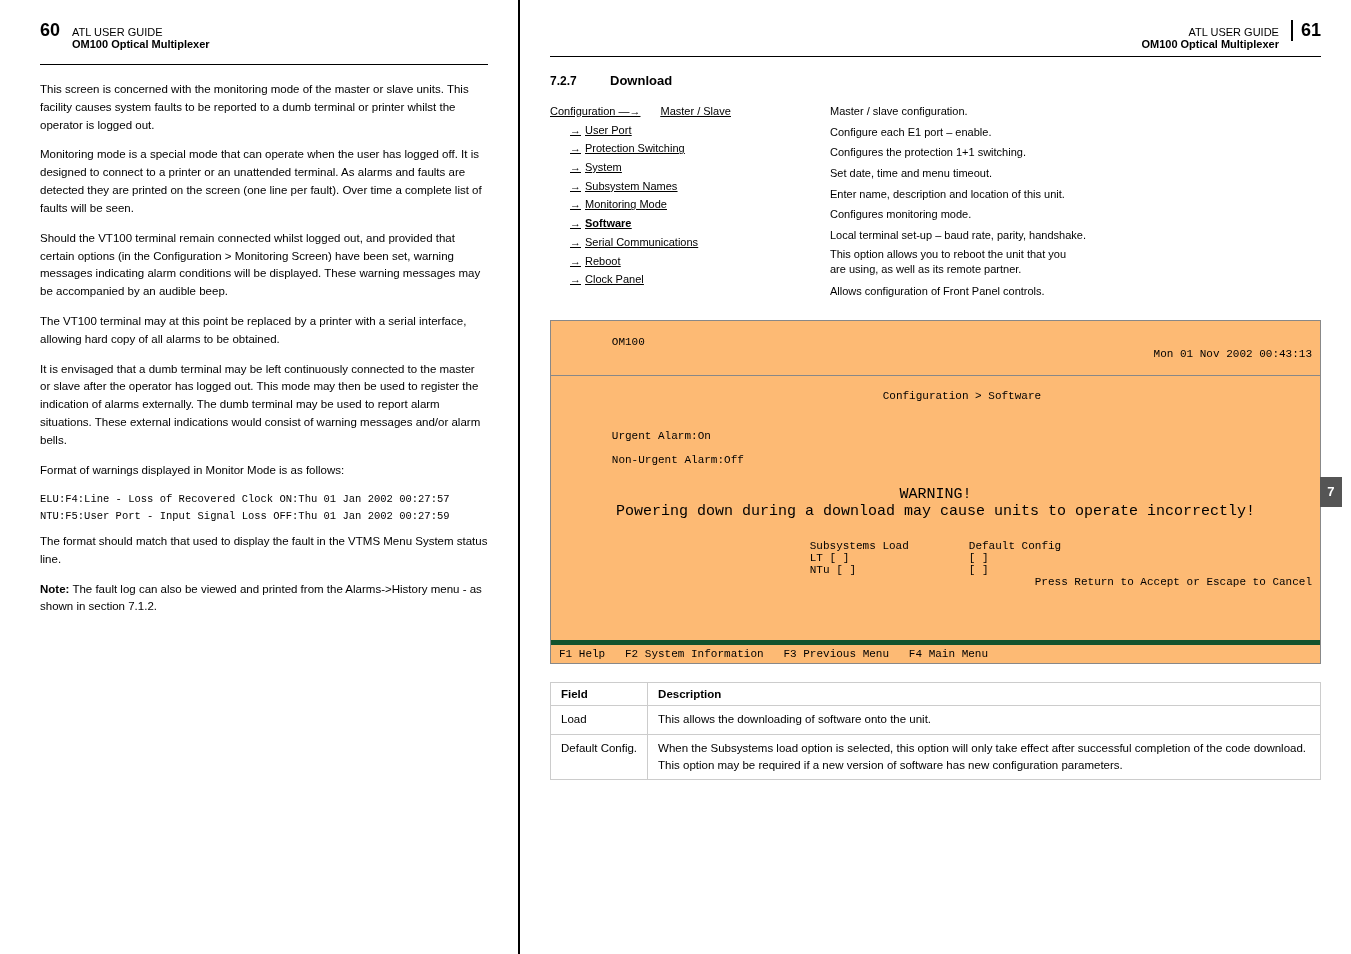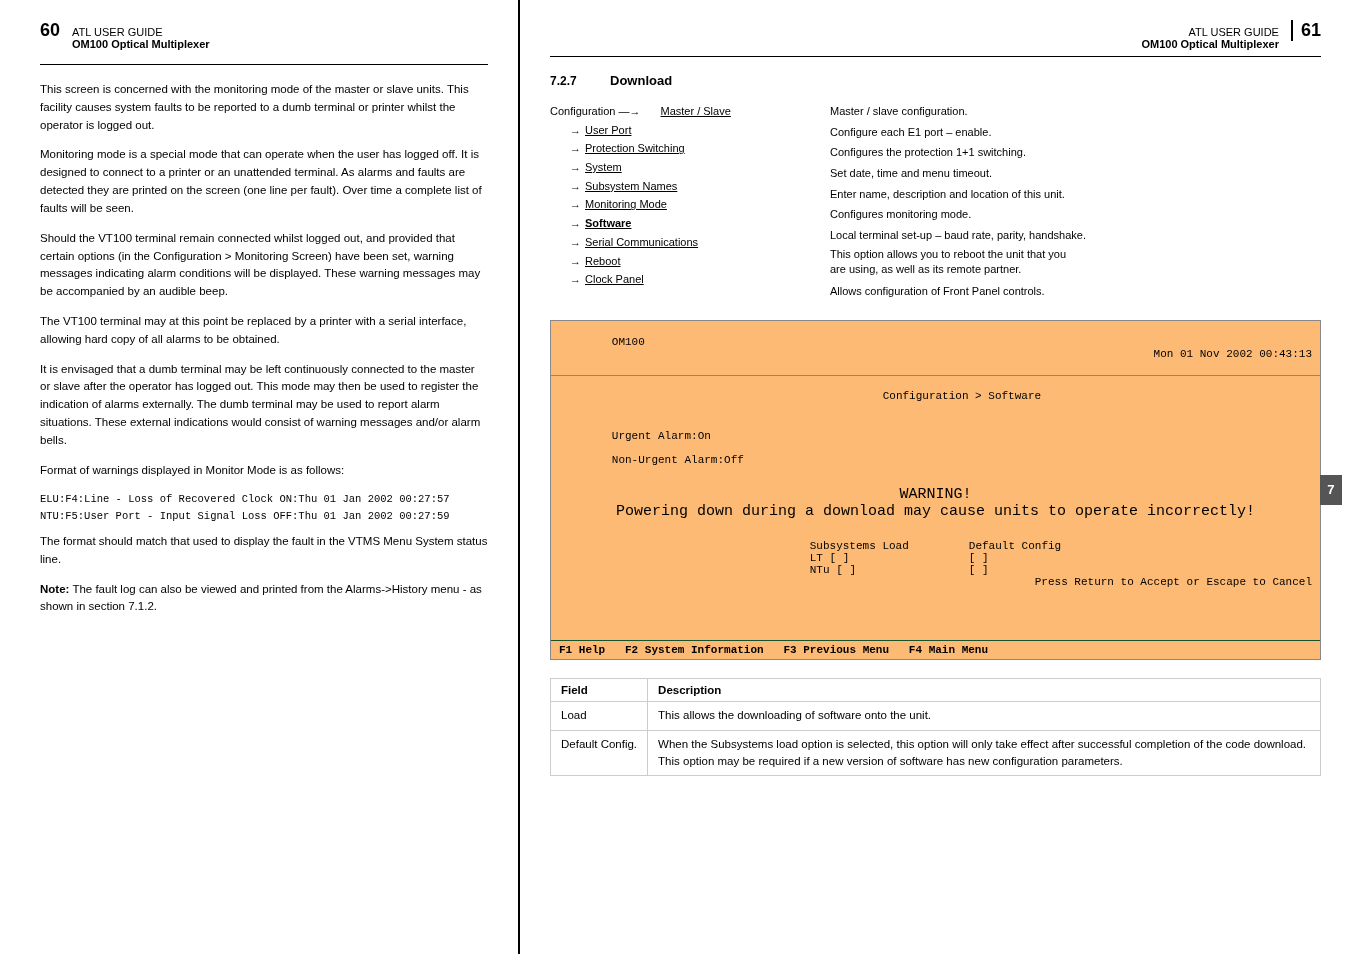--- a/index.html
+++ b/index.html
@@ -95,20 +95,21 @@
       font-weight: bold;
       font-size: 13px;
     }
     
     .nav-tree {
       display: flex;
       margin-bottom: 18px;
     }
     .nav-tree-left {
       min-width: 280px;
+      text-decoration: underline;
     }
     .nav-tree-right {
       flex: 1;
       font-size: 11px;
       line-height: 1.7;
     }
     .nav-item {
       display: flex;
       align-items: flex-start;
       font-size: 11px;
@@ -148,23 +149,22 @@
     }
     .terminal-line {
       padding: 1px 8px;
       white-space: pre;
     }
     .terminal-line.top-bar {
       border-bottom: 1px solid #888;
       padding: 3px 8px;
     }
     .terminal-line.status-bar {
-      border-top: 1px solid #14532d;
+      border-top: 5px solid #14532d;
       padding: 3px 8px;
-      font-weight: bold;
     }
     .terminal-body {
       padding: 6px 8px;
       min-height: 160px;
     }
     .terminal-body .warn-line {
       text-align: center;
       font-size: 15px;
     }
     .terminal-body .center-section {

